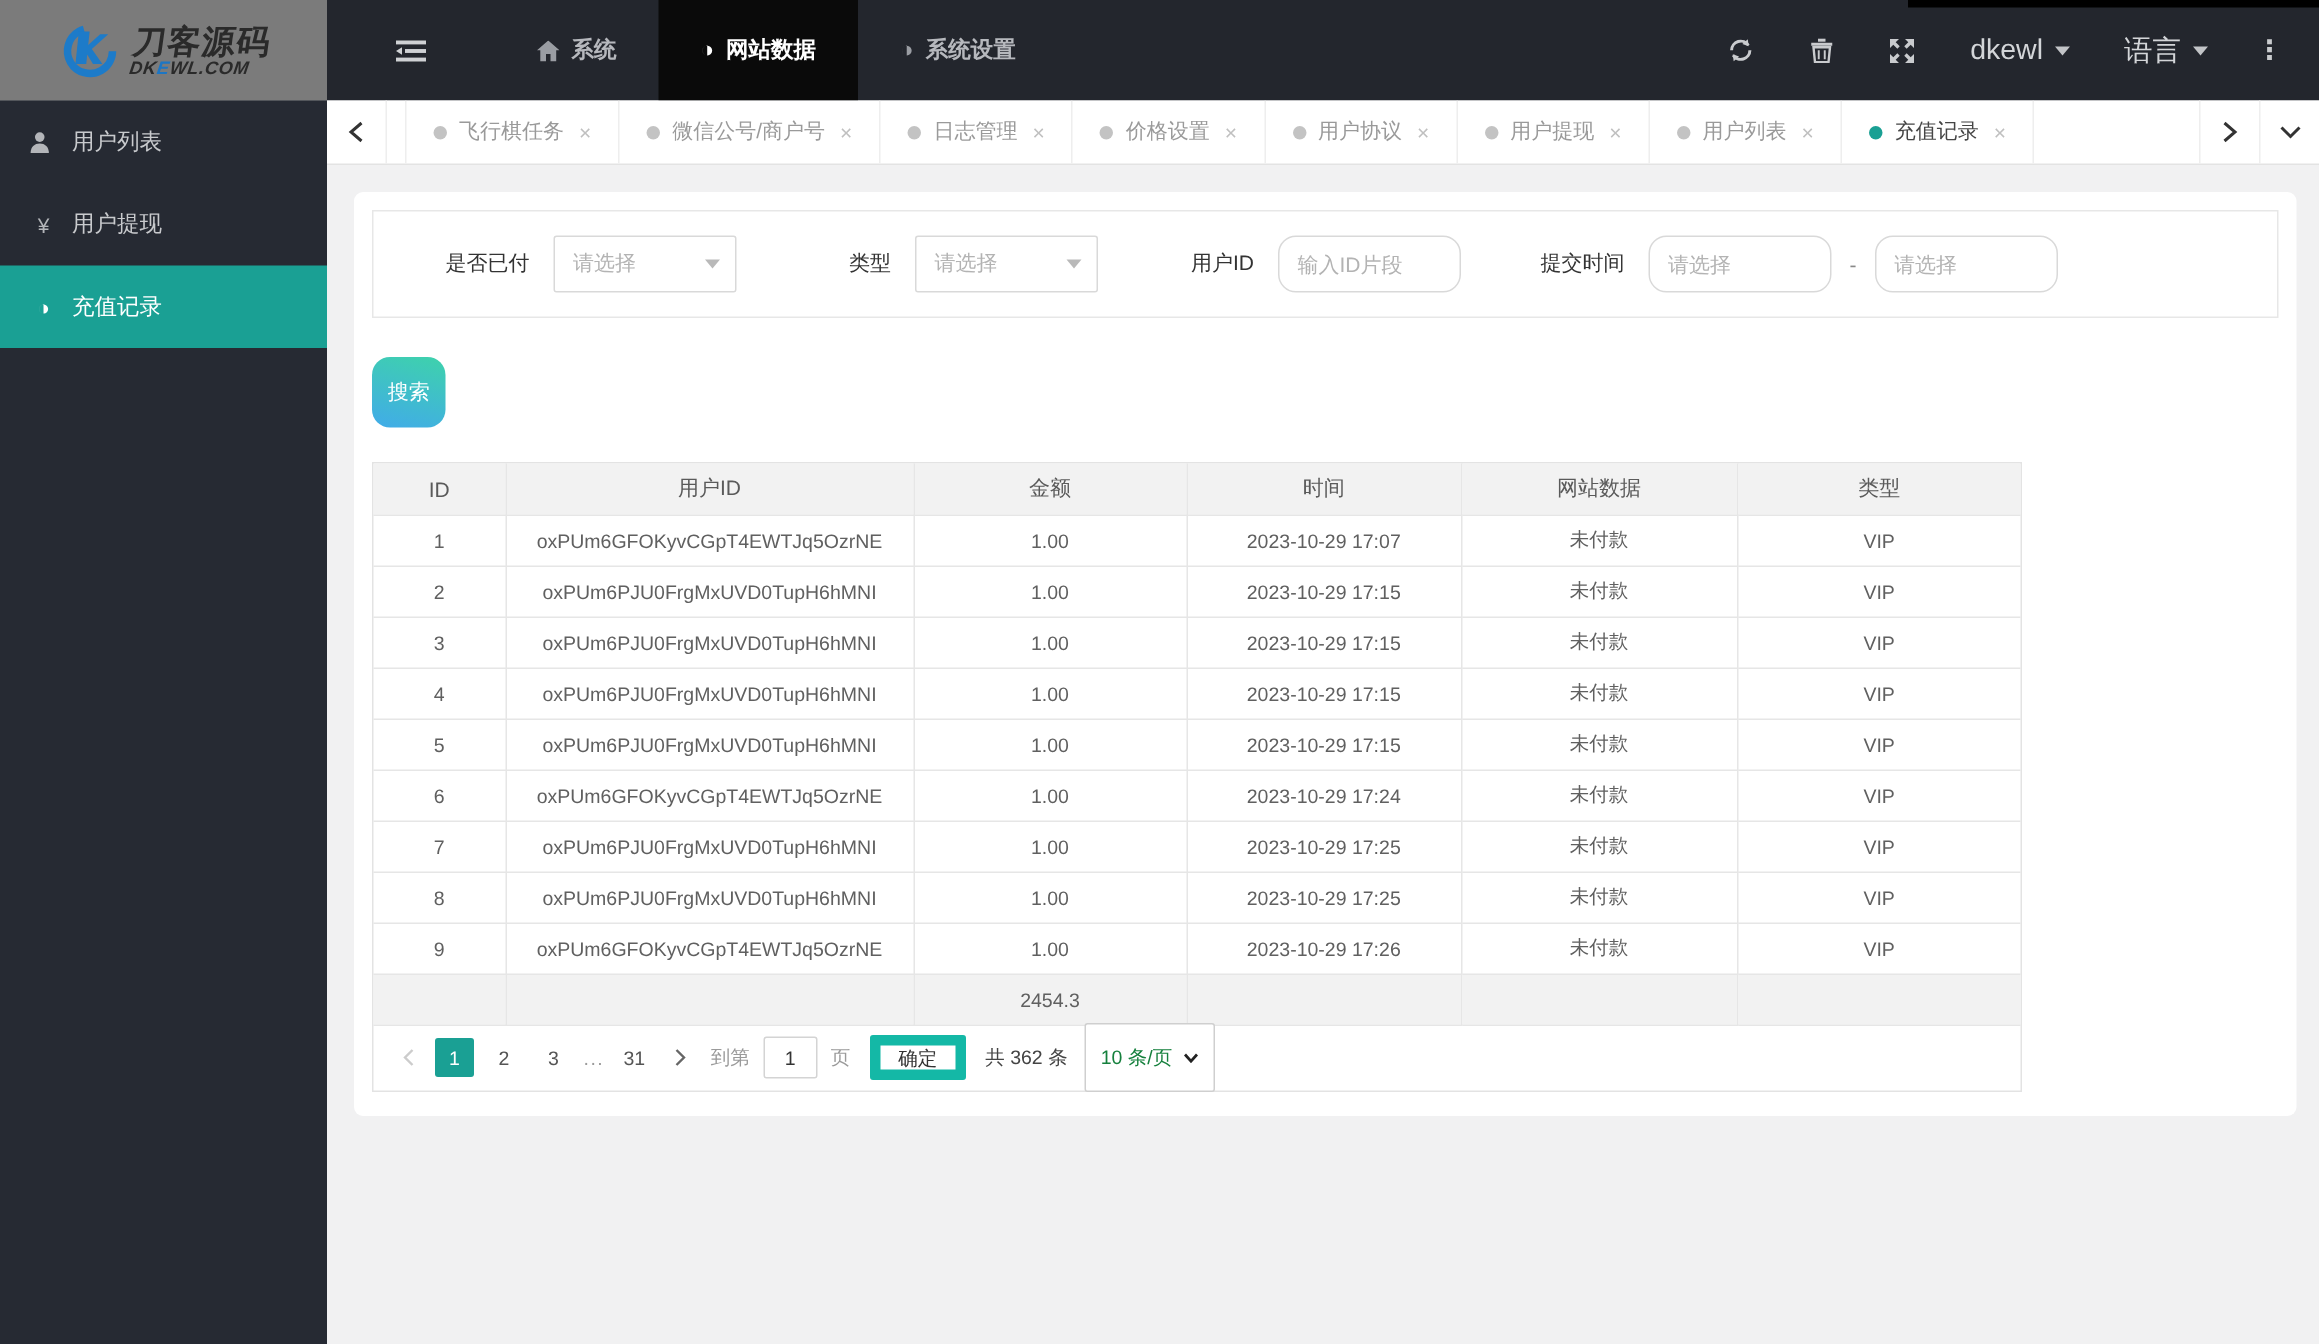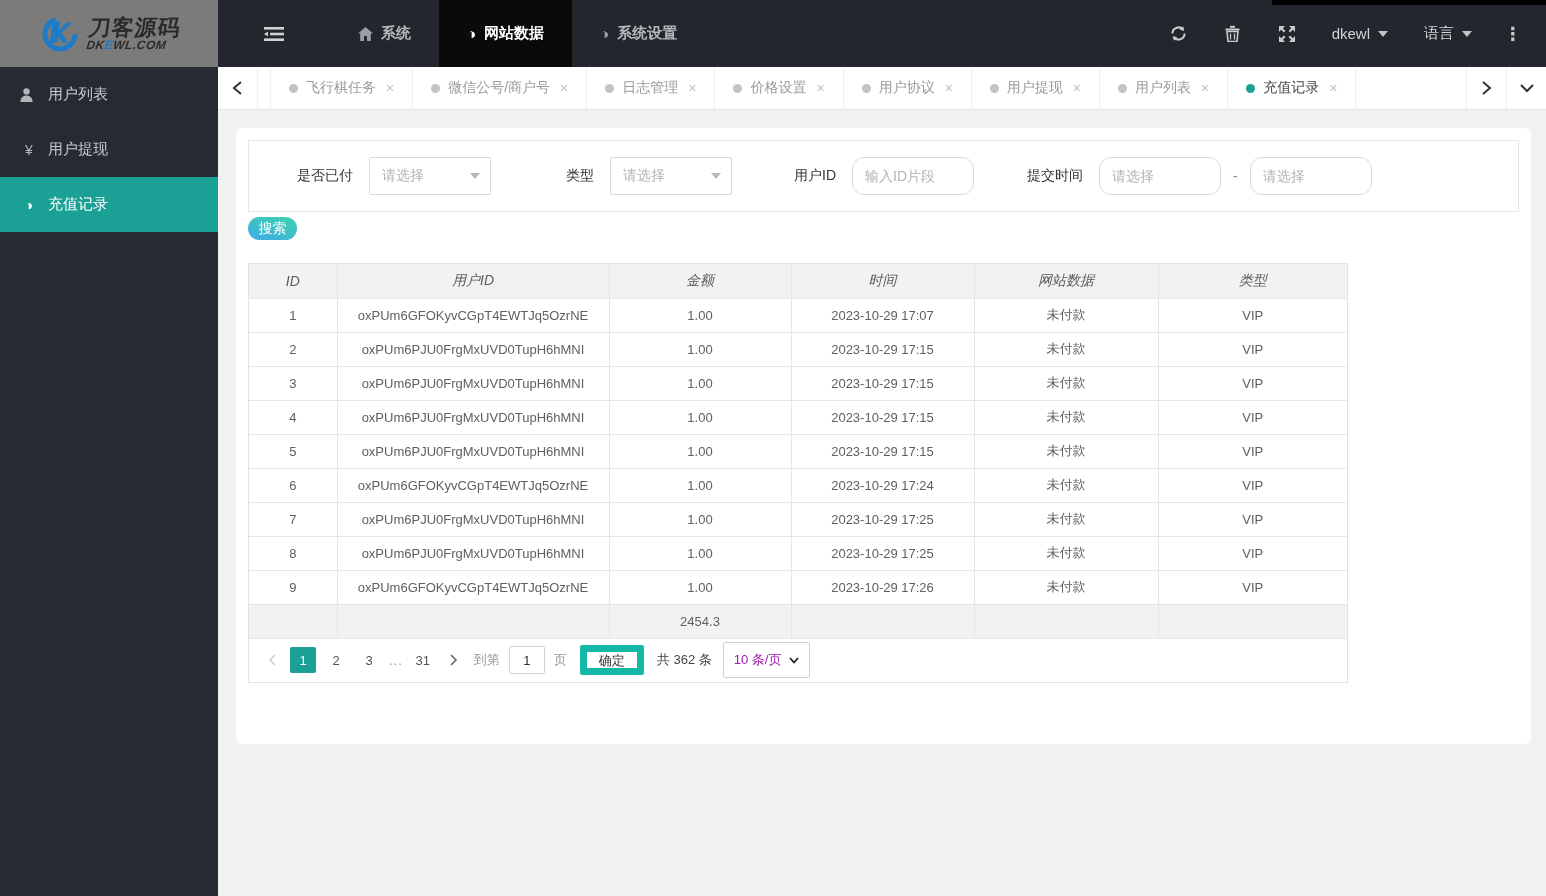--- a/index.html
+++ b/index.html
@@ -16,21 +16,21 @@
 
   .nav-left { display:flex; align-items:stretch; }
   .nav-toggle { width:112px; display:flex; align-items:center; justify-content:center; cursor:pointer; }
   .nav-item { display:flex; align-items:center; gap:8px; padding:0 28px; color:#b6b8bd; font-size:15px; font-weight:bold; cursor:pointer; }
   .nav-item .glyph { font-size:15px; color:#9a9da3; }
   .nav-item.active { background:#0a0a0a; color:#fff; }
   .nav-item.active .glyph { color:#fff; }
 
   .nav-right { margin-left:auto; display:flex; align-items:center; gap:8px; padding-right:14px; color:#c9cbce; }
   .icon-btn { width:46px; height:67px; display:flex; align-items:center; justify-content:center; cursor:pointer; }
-  .dd { display:flex; align-items:center; gap:8px; padding:0 14px; height:53px; font-size:15px; color:#d3d5d8; cursor:pointer; }
+  .dd { display:flex; align-items:center; gap:8px; padding:0 14px; height:53px; font-size:19px; color:#d3d5d8; cursor:pointer; }
   .caret { width:0; height:0; border-left:5px solid transparent; border-right:5px solid transparent; border-top:6px solid #c2c4c7; }
   .kebab { font-size:18px; color:#c9cbce; font-weight:bold; padding:0 10px; cursor:pointer; letter-spacing:0; }
 
   .top-strip { position:absolute; top:0; left:1272px; width:274px; height:5px; background:#000; }
 
   
   .sidebar { position:absolute; top:67px; left:0; width:218px; height:829px; background:#262a33; }
   .side-item { height:55px; display:flex; align-items:center; gap:10px; padding-left:20px; color:#c8cacd; font-size:15px; cursor:pointer; }
   .side-item .glyph { width:18px; text-align:center; color:#b3b5b9; font-size:14px; }
   .side-item.active { background:#1aa094; color:#fff; }
@@ -56,42 +56,42 @@
   .filter-panel { border:1px solid #e7e7e7; height:72px; display:flex; align-items:center; padding-left:48px; gap:0; }
   .f-group { display:flex; align-items:center; }
   .f-label { font-size:14px; color:#333; margin-right:16px; }
   .f-select { position:relative; width:122px; height:38px; border:1px solid #d9d9d9; border-radius:2px; display:flex; align-items:center; padding:0 26px 0 12px; color:#b3b3b3; font-size:14px; cursor:pointer; background:#fff; }
   .f-select .caret { position:absolute; right:10px; border-top-color:#b9b9b9; }
   .f-input { width:122px; height:38px; border:1px solid #d9d9d9; border-radius:12px; padding:0 12px; font-size:14px; color:#333; font-family:inherit; }
   .f-input::placeholder { color:#b3b3b3; }
   .f-dash { color:#888; margin:0 12px; font-size:14px; }
   .gap-a { width:75px; } .gap-b { width:62px; } .gap-c { width:53px; }
 
-  .search-btn { margin-top:5px; width:49px; height:23px; border:none; border-radius:12px; color:#fff; font-size:14px; cursor:pointer; background:linear-gradient(195deg,#3ed2ab 0%,#41abe9 100%); font-family:inherit; }
+  .search-btn { margin-top:26px; width:49px; height:47px; border:none; border-radius:12px; color:#fff; font-size:14px; cursor:pointer; background:linear-gradient(195deg,#3ed2ab 0%,#41abe9 100%); font-family:inherit; }
 
   .table-wrap { margin-top:23px; width:1100px; border:1px solid #e3e3e3; }
   table { border-collapse:collapse; width:1098px; table-layout:fixed; }
   th, td { border:1px solid #e6e6e6; height:34px; text-align:center; font-size:13px; font-weight:normal; padding:0 6px; overflow:hidden; white-space:nowrap; }
-  th { background:#f2f2f2; color:#5a5a5a; font-size:14px;font-style:italic; }
+  th { background:#f2f2f2; color:#5a5a5a; font-size:14px; }
   td { color:#606060; }
   tr.sum-row td { background:#f2f2f2; }
   table tr th:first-child, table tr td:first-child { border-left:none; }
   table tr th:last-child, table tr td:last-child { border-right:none; }
   table tr:first-child th { border-top:none; }
 
   .pager { height:43px; display:flex; align-items:center; gap:7px; padding-left:12px; font-size:13px; color:#555; }
   .pg-arrow { width:22px; height:26px; display:flex; align-items:center; justify-content:center; cursor:pointer; }
   .pg-num { min-width:26px; height:26px; display:flex; align-items:center; justify-content:center; border-radius:2px; cursor:pointer; padding:0 4px; }
   .pg-num.active { background:#1aa094; color:#fff; }
   .pg-dots { color:#9a9a9a; letter-spacing:1px; }
   .pg-label { color:#9a9a9a; margin:0 2px; }
   .pg-input { width:36px; height:28px; border:1px solid #d4d4d4; border-radius:2px; text-align:center; font-size:13px; color:#333; font-family:inherit; }
   .pg-confirm { height:30px; padding:0 12px; background:#fff; border:7px solid #14b8a6; border-radius:2px; font-size:13px; color:#333; cursor:pointer; margin-left:4px; font-family:inherit; }
   .pg-total { margin-left:6px; color:#444; }
-  .pg-size { margin-left:4px; height:36px; border:1px solid #cfcfcf; border-radius:2px; display:flex; align-items:center; gap:8px; padding:0 10px; color:#a21caf; cursor:pointer; background:#fff; }
+  .pg-size { margin-left:4px; height:46px; border:1px solid #cfcfcf; border-radius:2px; display:flex; align-items:center; gap:8px; padding:0 10px; color:#15803d; cursor:pointer; background:#fff; }
 
   svg { display:block; }
 </style>
 </head>
 <body>
 
 <div class="topbar">
   <div class="logo-area">
     <svg class="logo-mark" viewBox="0 0 44 44">
       <circle cx="22" cy="22" r="15" fill="none" stroke="#1d7bc9" stroke-width="5" stroke-dasharray="66 29" stroke-dashoffset="-8" transform="rotate(-30 22 22)"></circle>

